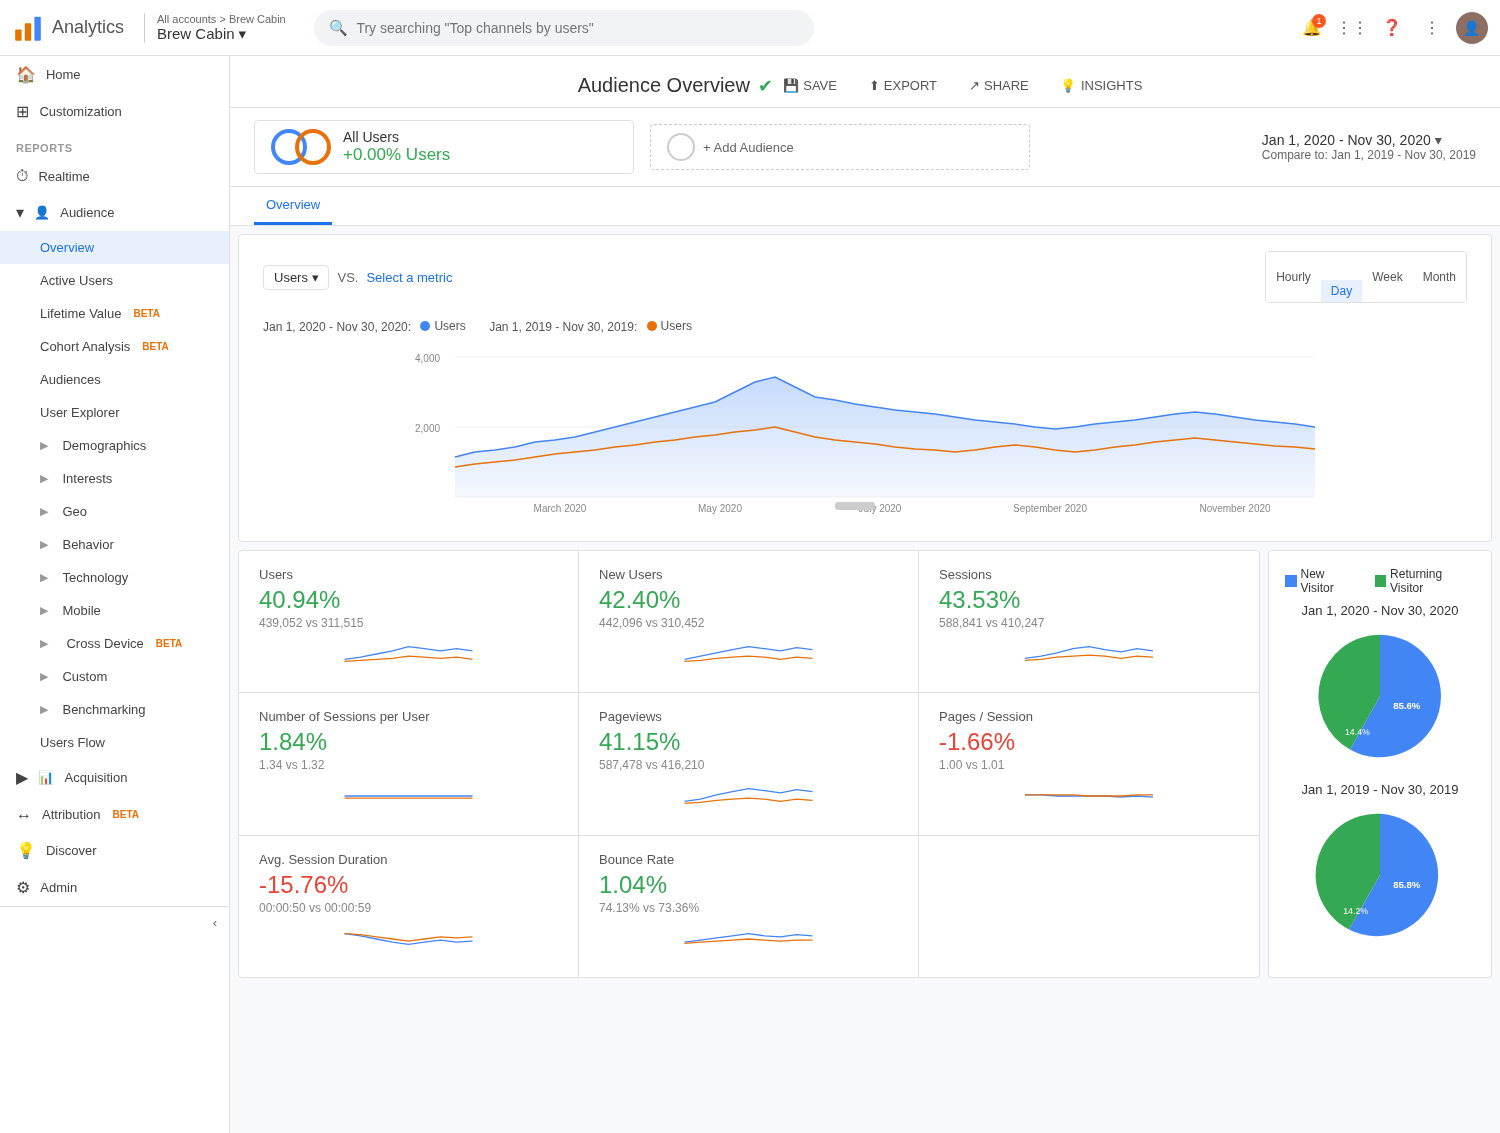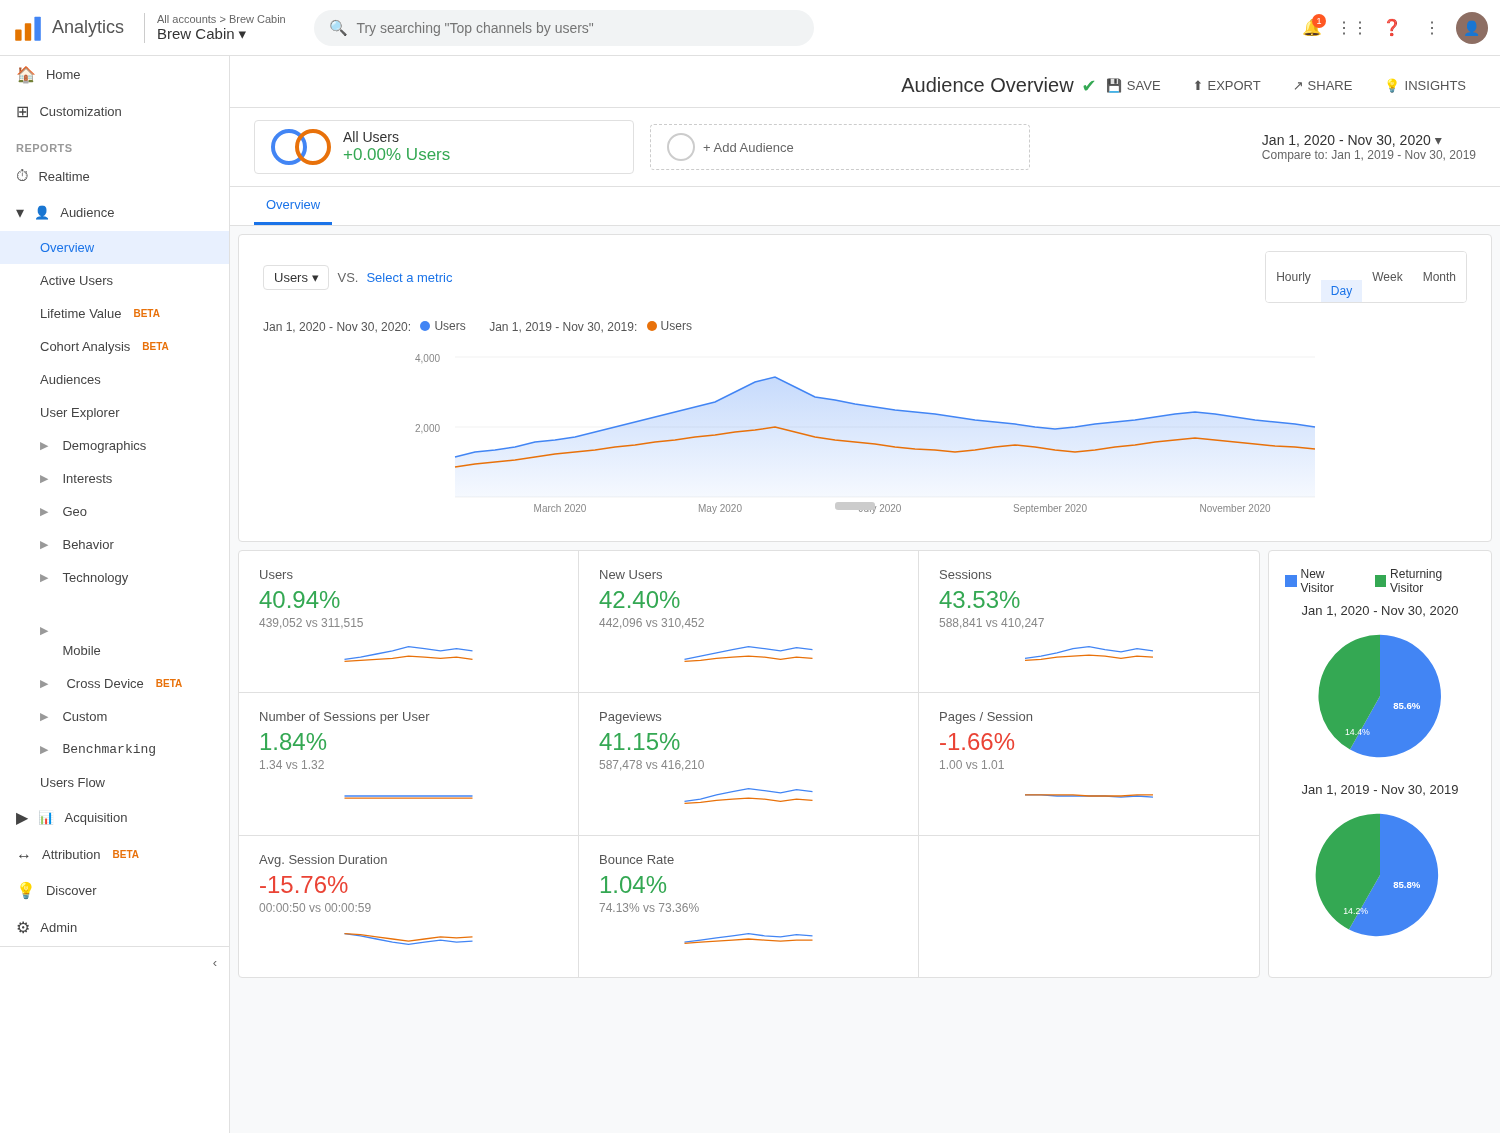--- a/index.html
+++ b/index.html
@@ -35,21 +35,21 @@
     .sidebar-item { display: flex; align-items: center; padding: 9px 16px; cursor: pointer; font-size: 13px; color: #444; gap: 10px; }
     .sidebar-item .icon { font-size: 16px; }
     .sidebar-section-label { font-size: 11px; color: #999; font-weight: 600; padding: 12px 16px 4px; letter-spacing: 0.5px; }
     .sidebar-sub { padding-left: 40px; }
     .sidebar-sub-active { color: #1a73e8; font-weight: 500; background: #e8f0fe; }
     .beta-badge { font-size: 10px; color: #e8710a; font-weight: 700; vertical-align: super; margin-left: 2px; }
     .chevron { font-size: 11px; color: #999; }
 
     
     .content { flex: 1; overflow-y: auto; padding: 0; background: #f8f9fa; }
-    .content-header { display: flex; align-items: center; justify-content: flex-end; padding: 16px 24px 8px; background: #fff; border-bottom: 1px solid #e0e0e0; }
+    .content-header { display: flex; align-items: center; justify-content: center; padding: 16px 24px 8px; background: #fff; border-bottom: 1px solid #e0e0e0; }
     .content-title { font-size: 20px; font-weight: 500; display: flex; align-items: center; gap: 8px; }
     .check-icon { color: #34a853; font-size: 18px; }
     .header-actions { display: flex; gap: 12px; align-items: center; }
     .header-btn { display: flex; align-items: center; gap: 4px; padding: 6px 10px; border: none; background: transparent; cursor: pointer; color: #555; font-size: 13px; }
 
     
     .segment-bar { display: flex; align-items: center; padding: 12px 24px; background: #fff; border-bottom: 1px solid #e0e0e0; gap: 16px; }
     .all-users-segment { display: flex; align-items: center; gap: 12px; padding: 8px 16px; border: 1px solid #e0e0e0; border-radius: 4px; flex: 1; max-width: 380px; }
     .segment-circles { display: flex; }
     .circle-blue { width: 36px; height: 36px; border-radius: 50%; border: 4px solid #4285f4; background: transparent; }
@@ -206,34 +206,34 @@
     <div class="sidebar-item sidebar-sub">
       <span class="chevron">▶</span>
       <span style="margin-left:4px;">Behavior</span>
     </div>
     <div class="sidebar-item sidebar-sub">
       <span class="chevron">▶</span>
       <span style="margin-left:4px;">Technology</span>
     </div>
     <div class="sidebar-item sidebar-sub">
       <span class="chevron">▶</span>
-      <span style="margin-left:4px;margin-top:40px;">Mobile</span>
+      <span style="margin-left:4px;">Mobile</span>
     </div>
     <div class="sidebar-item sidebar-sub">
       <span class="chevron">▶</span>
       <span style="margin-left:8px;">Cross Device</span>
       <span class="beta-badge">BETA</span>
     </div>
     <div class="sidebar-item sidebar-sub">
       <span class="chevron">▶</span>
       <span style="margin-left:4px;">Custom</span>
     </div>
     <div class="sidebar-item sidebar-sub">
       <span class="chevron">▶</span>
-      <span style="margin-left:4px;font-family:Liberation Mono, monospace;">Benchmarking</span>
+      <span style="margin-left:4px;">Benchmarking</span>
     </div>
     <div class="sidebar-item sidebar-sub">
       <span>Users Flow</span>
     </div>
 
     <div class="sidebar-item">
       <span class="icon">▶</span>
       <span>📊</span>
       <span>Acquisition</span>
     </div>

